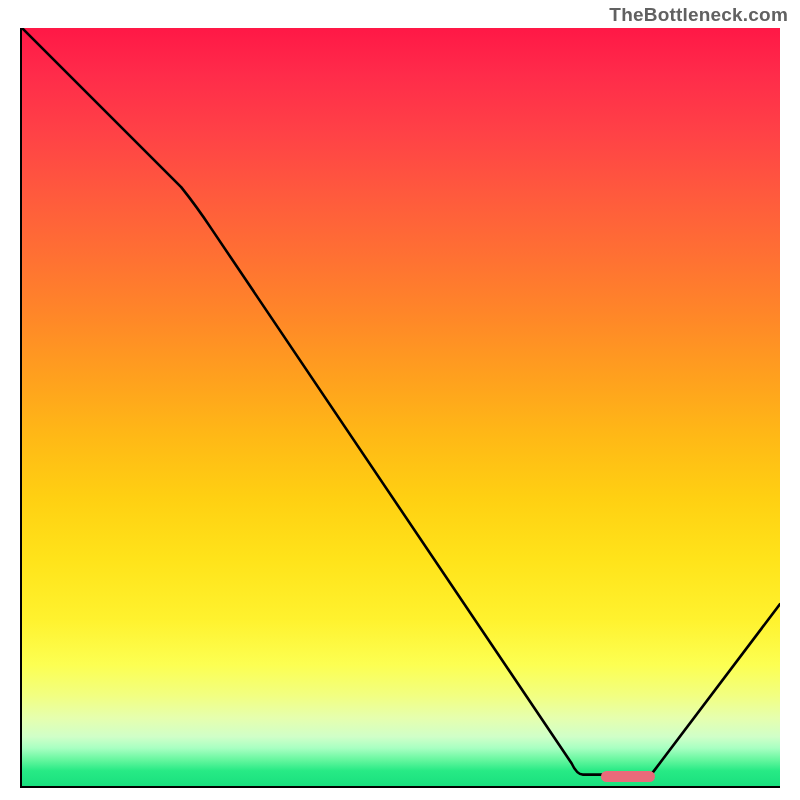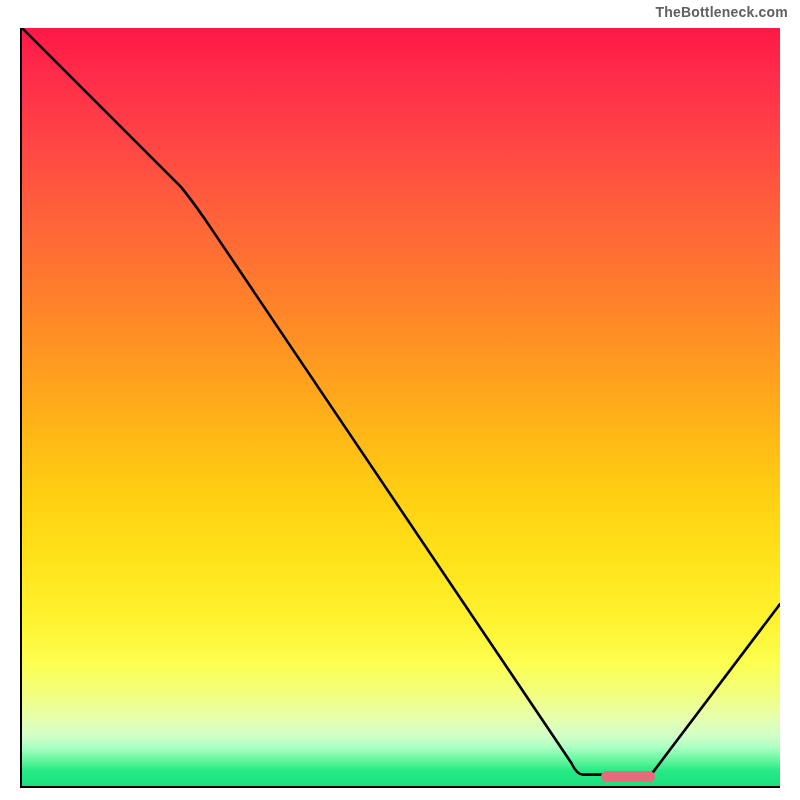--- a/index.html
+++ b/index.html
@@ -8,21 +8,21 @@
     width: 800px;
     height: 800px;
     background: #ffffff;
     font-family: Arial, Helvetica, sans-serif;
     position: relative;
   }
   .attribution {
     position: absolute;
     top: 4px;
     right: 12px;
-    font-size: 14px;
+    font-size: 19px;
     font-weight: bold;
     color: #616161;
     letter-spacing: 0.2px;
   }
   .plot-area {
     position: absolute;
     left: 20px;
     top: 28px;
     width: 760px;
     height: 760px;

